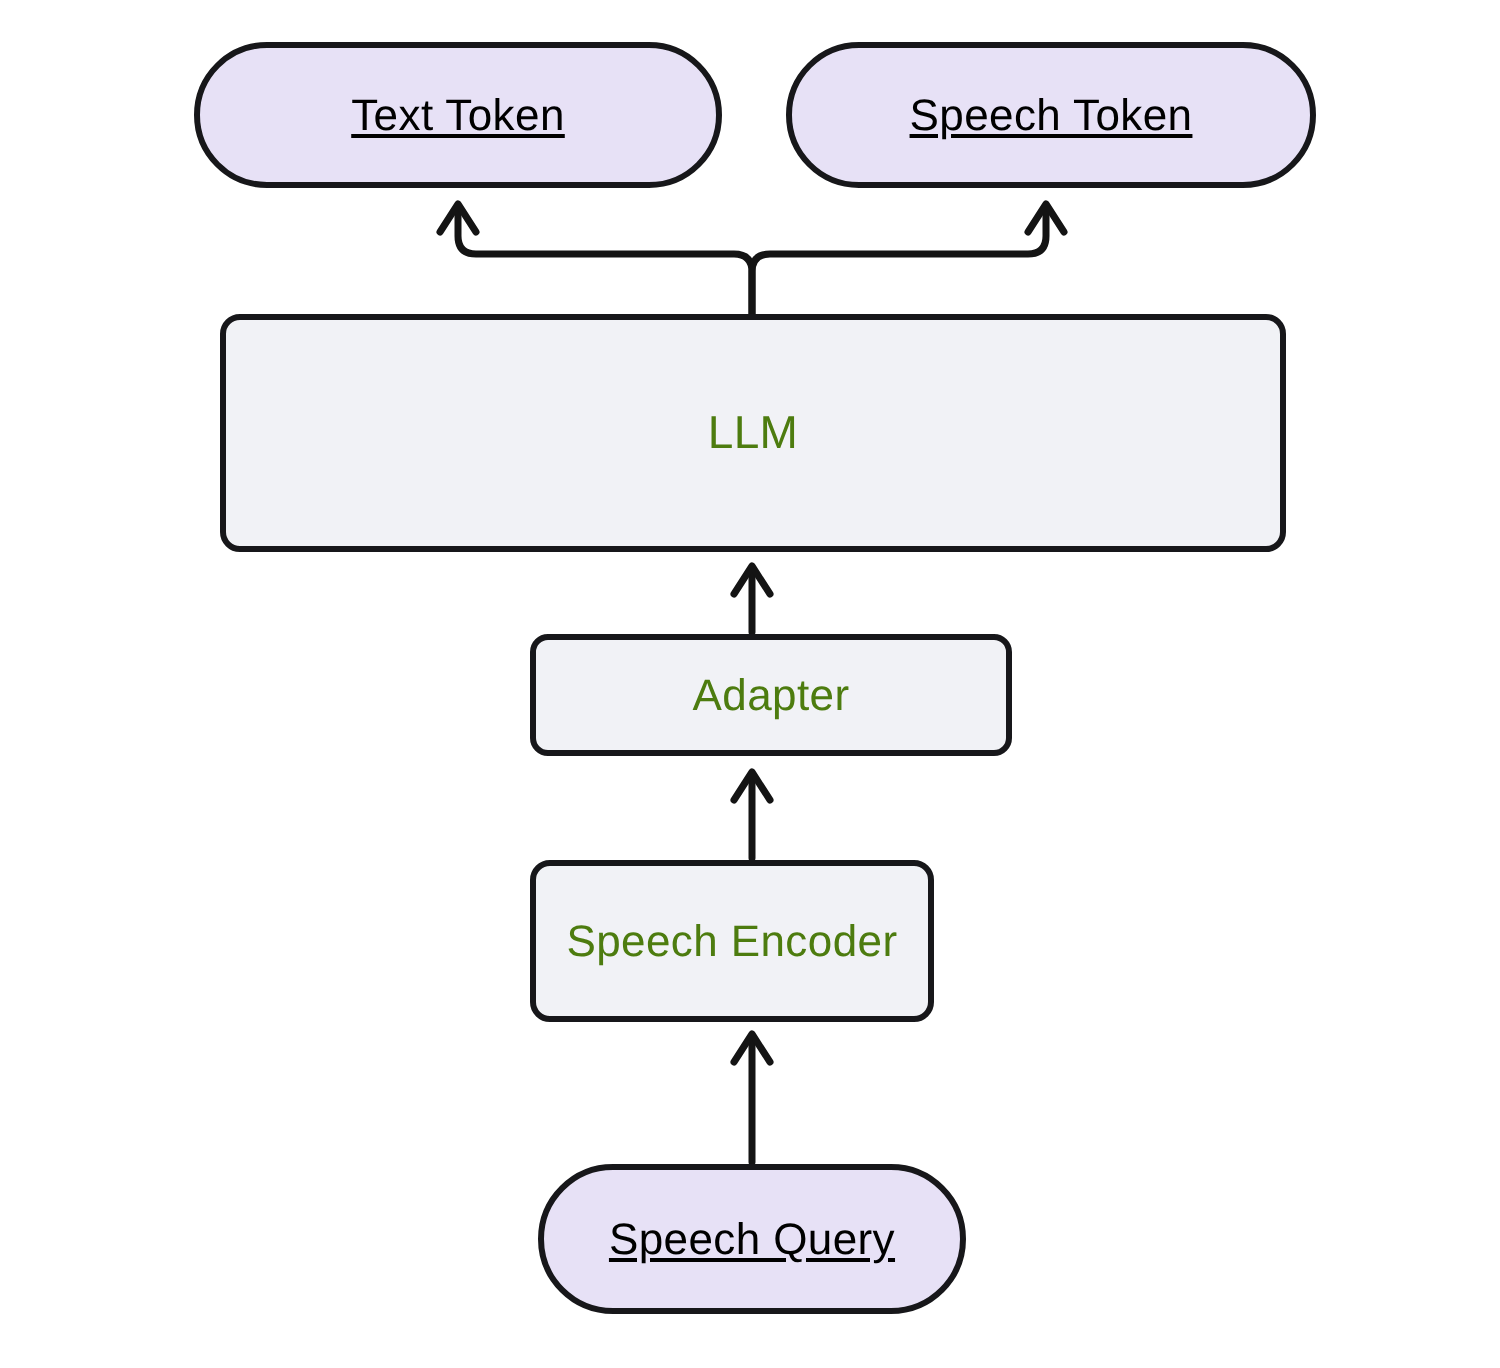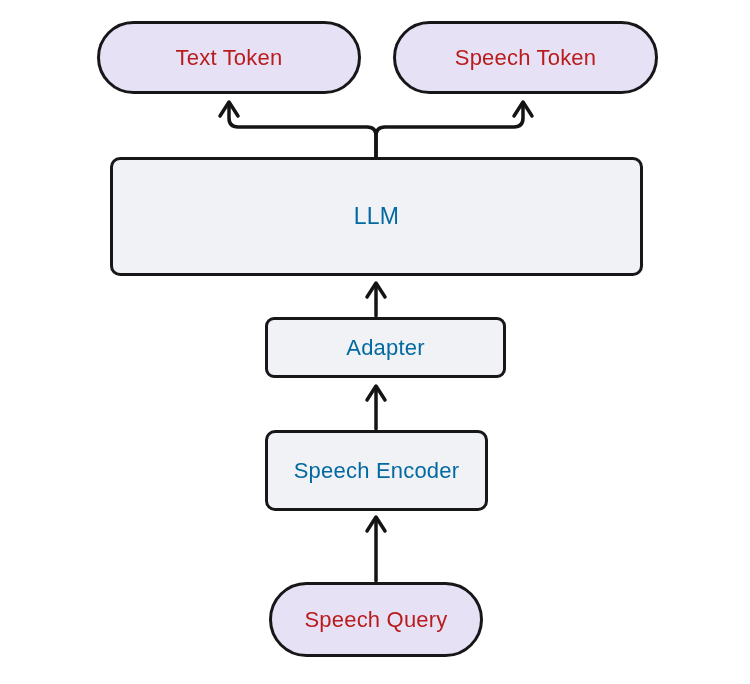--- a/index.html
+++ b/index.html
@@ -17,33 +17,34 @@
     align-items: center;
     justify-content: center;
     box-sizing: border-box;
     border: 3px solid #17171a;
     font-size: 22px;
     letter-spacing: 0.2px;
     white-space: nowrap;
   }
   .pill {
     background: #e7e1f6;
-    color: #b91c1c;
+    color: #000000;
     border-radius: 38px;
+    text-decoration: underline;
   }
   .box {
     background: #f1f2f6;
-    color: #0369a1;
+    color: #4d7c0f;
     border-radius: 10px;
   }
   #node-text-token    { left: 97px;  top: 21px;  width: 264px; height: 73px; }
   #node-speech-token  { left: 393px; top: 21px;  width: 265px; height: 73px; align-items: center; }
   #node-llm           { left: 110px; top: 157px; width: 533px; height: 119px; font-size: 23px; }
   #node-adapter       { left: 265px; top: 317px; width: 241px; height: 61px; border-radius: 9px; }
-  #node-speech-encoder{ left: 265px; top: 430px; width: 223px; height: 81px; }
+  #node-speech-encoder{ left: 265px; top: 430px; width: 202px; height: 81px; }
   #node-speech-query  { left: 269px; top: 582px; width: 214px; height: 75px; }
   .arrow-layer {
     position: absolute;
     left: 0; top: 0;
     width: 750px; height: 684px;
     pointer-events: none;
   }
   .arrow-layer path {
     fill: none;
     stroke: #141414;

